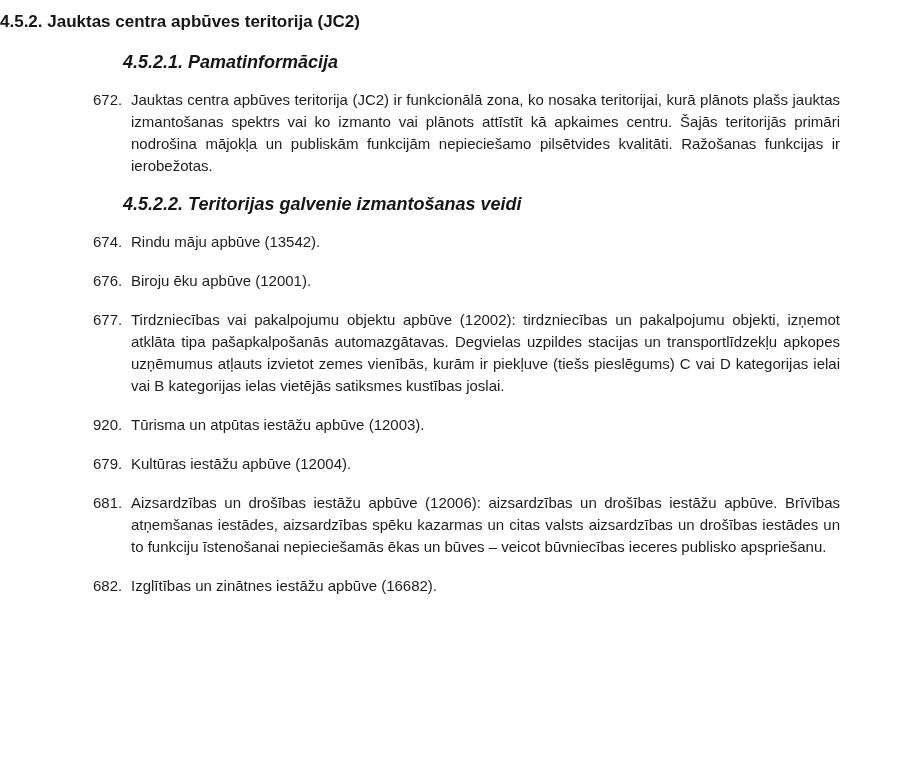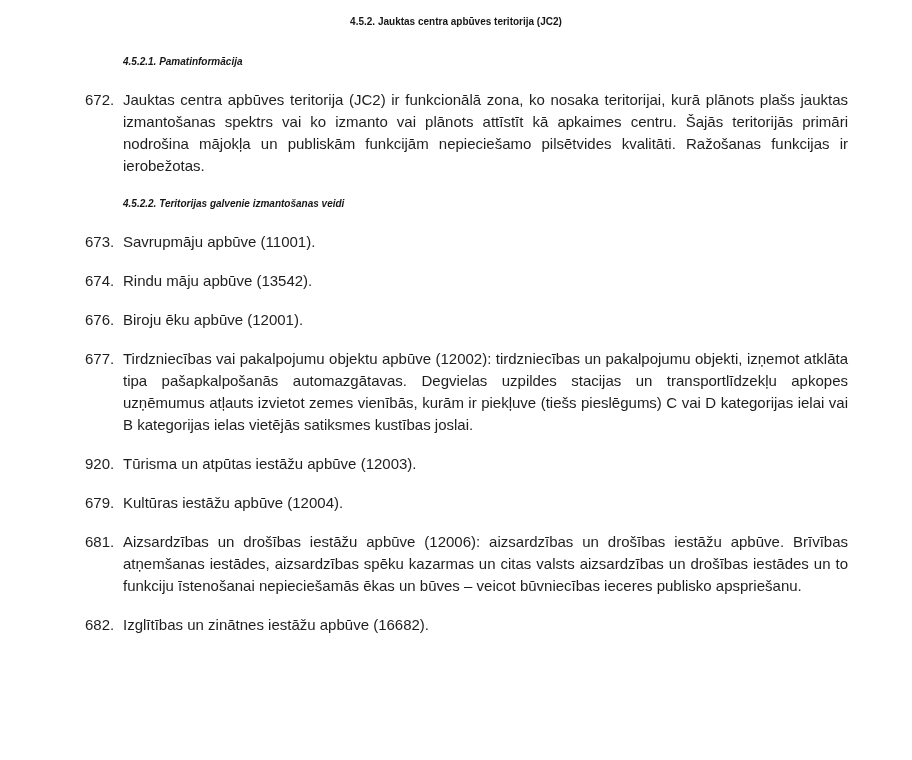--- a/index.html
+++ b/index.html
@@ -14,40 +14,40 @@
     font-family: "Liberation Sans", "DejaVu Sans", sans-serif;
     color: #1e1e1e;
     font-size: 15px;
   }
   .page {
     padding: 8px 64px 0 85px; 
     box-sizing: border-box;
     width: 912px;
   }
   h1.doc-title {
-    font-size: 10px;
+    font-size: 17px;
     font-weight: bold;
     color: #161616;
     line-height: 20px;
-    text-align: center;
+    text-align: left;
     
     margin: 4px -64px 20px -85px;
   }
   h2.doc-subtitle {
-    font-size: 10px;
+    font-size: 18px;
     font-weight: bold;
     font-style: italic;
     color: #161616;
     line-height: 20px;
     margin: 8px 0 17px 38px;
   }
   .item {
     display: flex;
     align-items: flex-start;
-    margin: 17px 0;
+    margin: 17px 8px;
   }
   .item .num {
     flex: 0 0 38px;
     line-height: 22px;
     white-space: nowrap;
   }
   .item .txt {
     flex: 1 1 auto;
     margin: 0;
     line-height: 22px;
@@ -63,24 +63,20 @@
 
   <h2 class="doc-subtitle">4.5.2.1. Pamatinformācija</h2>
 
   <div class="item">
     <span class="num">672.</span>
     <p class="txt">Jauktas centra apbūves teritorija (JC2) ir funkcionālā zona, ko nosaka teritorijai, kurā plānots plašs jauktas izmantošanas spektrs vai ko izmanto vai plānots attīstīt kā apkaimes centru. Šajās teritorijās primāri nodrošina mājokļa un publiskām funkcijām nepieciešamo pilsētvides kvalitāti. Ražošanas funkcijas ir ierobežotas.</p>
   </div>
 
   <h2 class="doc-subtitle">4.5.2.2. Teritorijas galvenie izmantošanas veidi</h2>
 
-  <div class="item">
-    <span class="num">673.</span>
-    <p class="txt">Savrupmāju apbūve (11001).</p>
-  </div>
 
   <div class="item">
     <span class="num">674.</span>
     <p class="txt">Rindu māju apbūve (13542).</p>
   </div>
 
 
   <div class="item">
     <span class="num">676.</span>
     <p class="txt">Biroju ēku apbūve (12001).</p>

